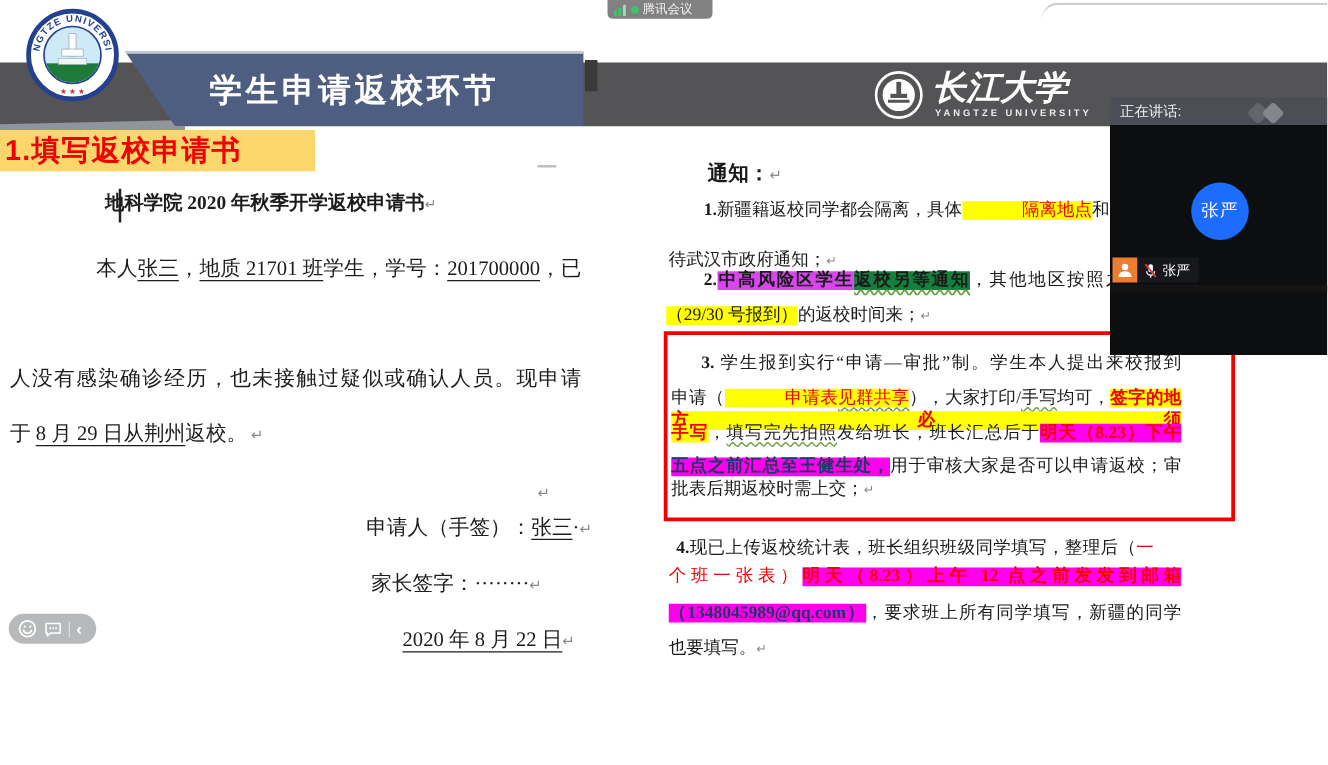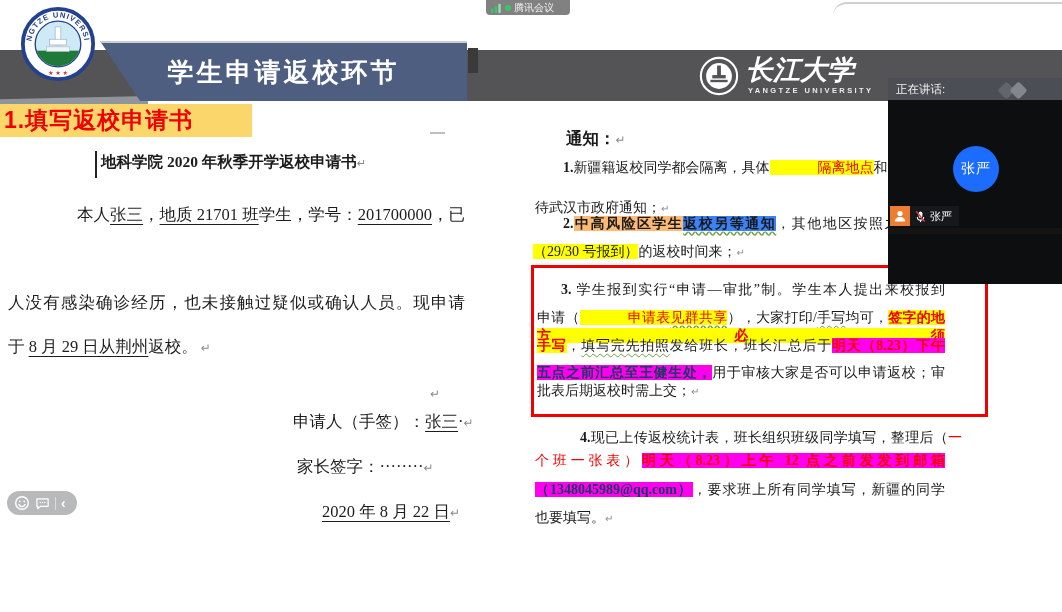--- a/index.html
+++ b/index.html
@@ -40,22 +40,22 @@
   
   .rich{position:absolute;z-index:2;}
   .doc-line{font-family:"Liberation Serif",serif;font-size:16.5px;color:#1c1c1c;white-space:nowrap;}
   .notice-line{font-family:"Liberation Serif",serif;font-size:14px;color:#1a1a1a;white-space:nowrap;}
   .rich.fit{white-space:normal;text-align:justify;text-align-last:justify;}
   .doc-title{font-size:15.5px;}
   .notice-heading{font-size:16.5px;}
   .s-b,.s-bt{font-weight:bold;}
   .s-u{text-decoration:underline;text-underline-offset:4px;text-decoration-thickness:1px;}
   .s-w{text-decoration:underline wavy #6f9e43;text-underline-offset:3px;text-decoration-thickness:1px;}
-  .s-hy{background:#fdba74;font-weight:bold;}
-  .s-hyw{background:#3b82f6;font-weight:bold;text-decoration:underline wavy #6f9e43;text-underline-offset:3px;}
+  .s-hy{background:#d946ef;font-weight:bold;}
+  .s-hyw{background:#15803d;font-weight:bold;text-decoration:underline wavy #6f9e43;text-underline-offset:3px;}
   .s-hyb{background:#ffff00;font-weight:normal;}
   .s-hyr{background:#ffff00;color:#f00000;padding-left:48px;}
   .s-hyrw{background:#ffff00;color:#f00000;text-decoration:underline wavy #6f9e43;text-underline-offset:3px;}
   .s-hyrb{background:#ffff00;color:#f00000;font-weight:bold;}
   .s-hmr{background:#ff00ee;color:#f00000;font-weight:bold;}
   .s-hmd{background:#ff00ee;color:#203864;font-weight:bold;}
   .s-r{color:#f00000;}
   .s-p{color:#8a8a8a;font-size:.72em;}
   .red-box{position:absolute;left:531px;top:265px;width:457px;height:152px;border:3px solid #f20000;
     box-sizing:border-box;z-index:3;pointer-events:none;}
@@ -142,41 +142,41 @@
     <svg width="11" height="11" viewBox="0 0 12 12">
       <rect x="0" y="7" width="2.6" height="5" rx="0.8" fill="#3ac569"></rect>
       <rect x="4" y="4.5" width="2.6" height="7.5" rx="0.8" fill="#3ac569"></rect>
       <rect x="8" y="2" width="2.6" height="10" rx="0.8" fill="#9adbb4"></rect>
     </svg>
     <span class="dot"></span>
     <span class="meet-label">腾讯会议</span>
   </div>
 
   <div id="doc" class="layer">
-      <div class="rich doc-line doc-title" style="left: 101px; top: 152px;"><span class="s-bt">地科学院 2020 年秋季开学返校申请书</span><span class="s-p">↵</span></div>
+      <div class="rich doc-line doc-title" style="left: 84px; top: 152px;"><span class="s-bt">地科学院 2020 年秋季开学返校申请书</span><span class="s-p">↵</span></div>
       <div class="rich doc-line fit" style="left: 77px; top: 204px; width: 388px;"><span class="s-n">本人</span><span class="s-u">张三</span><span class="s-n">，</span><span class="s-u">地质 21701 班</span><span class="s-n">学生，学号：</span><span class="s-u">201700000</span><span class="s-n">，已</span></div>
       <div class="rich doc-line fit" style="left: 8px; top: 292px; width: 457px;"><span class="s-n">人没有感染确诊经历，也未接触过疑似或确认人员。现申请</span></div>
       <div class="rich doc-line" style="left: 8px; top: 336px;"><span class="s-n">于 </span><span class="s-u">8 月 29 日从荆州</span><span class="s-n">返校。</span><span class="s-p"> ↵</span></div>
       <div class="rich doc-line" style="left: 430px; top: 383px;"><span class="s-p">↵</span></div>
       <div class="rich doc-line" style="left: 297px; top: 456px;"><span class="s-n">家长签字：········</span><span class="s-p">↵</span></div>
       <div class="rich doc-line" style="left: 293px; top: 411px;"><span class="s-n">申请人（手签）：</span><span class="s-u">张三</span><span class="s-n">·</span><span class="s-p">↵</span></div>
       <div class="rich doc-line" style="left: 322px; top: 501px;"><span class="s-u">2020 年 8 月 22 日</span><span class="s-p">↵</span></div>
     </div>
   <div id="notice" class="layer">
       <div class="rich notice-line notice-heading" style="left: 566px; top: 128px;"><span class="s-b">通知：</span><span class="s-p">↵</span></div>
       <div class="rich notice-line" style="left: 563px; top: 159px;"><span class="s-b">1.</span><span class="s-n">新疆籍返校同学都会隔离，具体</span><span class="s-hyr">隔离地点</span><span class="s-n">和</span><span class="s-hyr">费用</span></div>
       <div class="rich notice-line" style="left: 535px; top: 187px; margin-top: 12px;"><span class="s-n">待武汉市政府通知；</span><span class="s-p">↵</span></div>
       <div class="rich notice-line fit" style="left: 563px; top: 215px; width: 382px;"><span class="s-b">2.</span><span class="s-hy">中高风险区学生</span><span class="s-hyw">返校另等通知</span><span class="s-n">，其他地区按照之前通知</span></div>
       <div class="rich notice-line" style="left: 533px; top: 243px;"><span class="s-hyb">（29/30 号报到）</span><span class="s-n">的返校时间来；</span><span class="s-p">↵</span></div>
       <div class="rich notice-line fit" style="left: 561px; top: 281px; width: 384px;"><span class="s-b">3. </span><span class="s-n">学生报到实行“申请—审批”制。学生本人提出来校报到</span></div>
       <div class="rich notice-line fit" style="left: 537px; top: 309px; width: 408px;"><span class="s-n">申请（</span><span class="s-hyr">申请表</span><span class="s-hyrw">见群共享</span><span class="s-n">），大家打印/</span><span class="s-w">手写</span><span class="s-n">均可，</span><span class="s-hyrb">签字的地方必须</span></div>
       <div class="rich notice-line fit" style="left: 537px; top: 337px; width: 408px;"><span class="s-hyrb">手写</span><span class="s-n">，</span><span class="s-w">填写完先拍照</span><span class="s-n">发给班长，班长汇总后于</span><span class="s-hmr">明天（8.23）下午</span></div>
       <div class="rich notice-line fit" style="left: 537px; top: 364px; width: 408px;"><span class="s-hmd">五点之前汇总至王健生处，</span><span class="s-n">用于审核大家是否可以申请返校；审</span></div>
       <div class="rich notice-line" style="left: 537px; top: 382px;"><span class="s-n">批表后期返校时需上交；</span><span class="s-p">↵</span></div>
-      <div class="rich notice-line fit" style="left: 580px; top: 429px; width: 382px;"><span class="s-b">4.</span><span class="s-n">现已上传返校统计表，班长组织班级同学填写，整理后（</span><span class="s-r">一</span></div>
+      <div class="rich notice-line fit" style="left: 541px; top: 429px; width: 382px;"><span class="s-b">4.</span><span class="s-n">现已上传返校统计表，班长组织班级同学填写，整理后（</span><span class="s-r">一</span></div>
       <div class="rich notice-line fit" style="left: 535px; top: 452px; width: 410px;"><span class="s-r">个班一张表）</span><span class="s-hmr">明天（8.23）上午 12 点之前发发到邮箱</span></div>
       <div class="rich notice-line fit" style="left: 535px; top: 481px; width: 410px;"><span class="s-hmd">（1348045989@qq.com）</span><span class="s-n">，要求班上所有同学填写，新疆的同学</span></div>
       <div class="rich notice-line" style="left: 535px; top: 509px;"><span class="s-n">也要填写。</span><span class="s-p">↵</span></div>
     </div>
   <div class="red-box"></div>
 
   <div class="panel">
     <div class="panel-head">
       <span>正在讲话:</span>
       <div class="wm">

